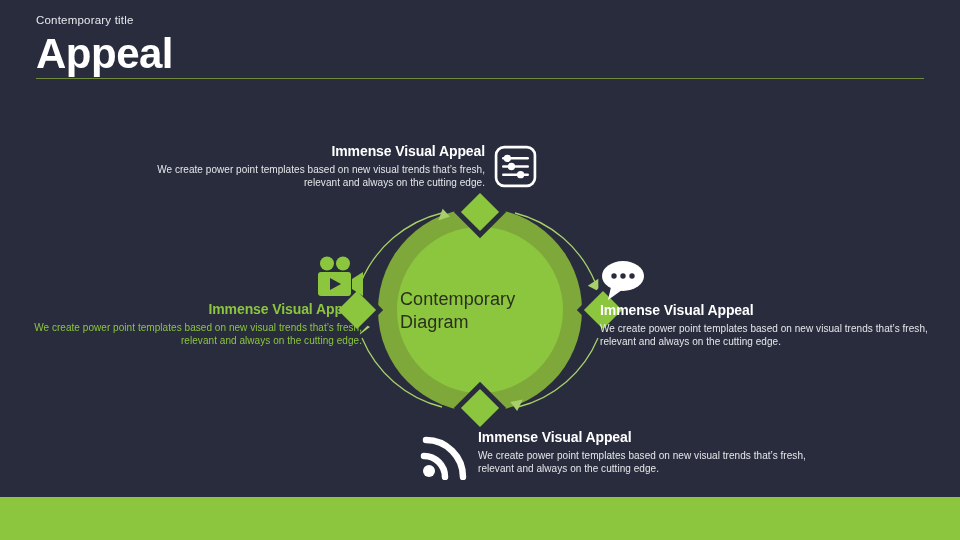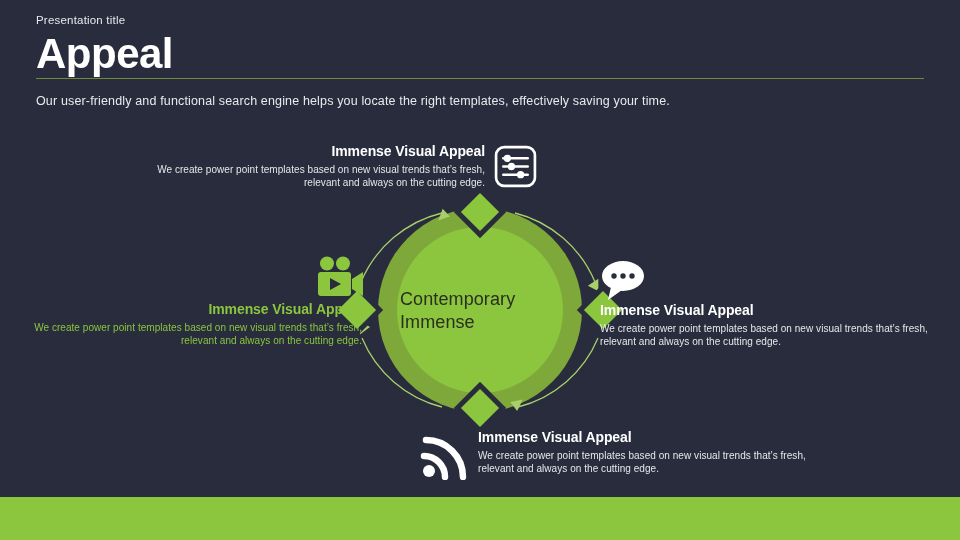--- a/index.html
+++ b/index.html
@@ -197,25 +197,24 @@
     width: 48px;
     height: 46px;
   }
 </style>
 </head>
 <body>
 
 <div id="slide">
 
   <div id="header">
-    <div id="eyebrow">Presentation title</div>
+    <div id="eyebrow">Contemporary title</div>
     <div id="page-title">Appeal</div>
   </div>
   <div id="title-rule"></div>
-  <div id="subtitle">Our user-friendly and functional search engine helps you locate the right templates, effectively saving your time.</div>
 
   <div id="diagram">
 
     <svg id="ring-svg" viewBox="0 0 300 250">
 
       <circle cx="150" cy="125" r="102" fill="#7fa83a"></circle>
 
       <circle cx="150" cy="125" r="83" fill="#8cc63e"></circle>
 
       <g fill="none" stroke="#a9cf6a" stroke-width="1.3">
@@ -247,21 +246,21 @@
           <rect x="-16" y="-16" width="32" height="32" fill="#8cc63e" stroke="#282c3c" stroke-width="5"></rect>
         </g>
         <g transform="translate(27,125) rotate(45)">
           <rect x="-16" y="-16" width="32" height="32" fill="#8cc63e" stroke="#282c3c" stroke-width="5"></rect>
         </g>
       </g>
     </svg>
 
     <div id="center-label">
       <div>Contemporary</div>
-      <div>Immense</div>
+      <div>Diagram</div>
     </div>
 
     <div id="block-top" class="white">
       <div class="block-title">Immense Visual Appeal</div>
       <div class="block-body">We create power point templates based on new visual trends that’s fresh, relevant and always on the cutting edge.</div>
     </div>
     <svg id="icon-top" viewBox="0 0 44 44">
       <rect x="3" y="3" width="38" height="38" rx="8" ry="8" fill="none" stroke="#ffffff" stroke-width="2.6"></rect>
       <line x1="10" y1="14" x2="34" y2="14" stroke="#ffffff" stroke-width="2.4" stroke-linecap="round"></line>
       <line x1="10" y1="22" x2="34" y2="22" stroke="#ffffff" stroke-width="2.4" stroke-linecap="round"></line>

